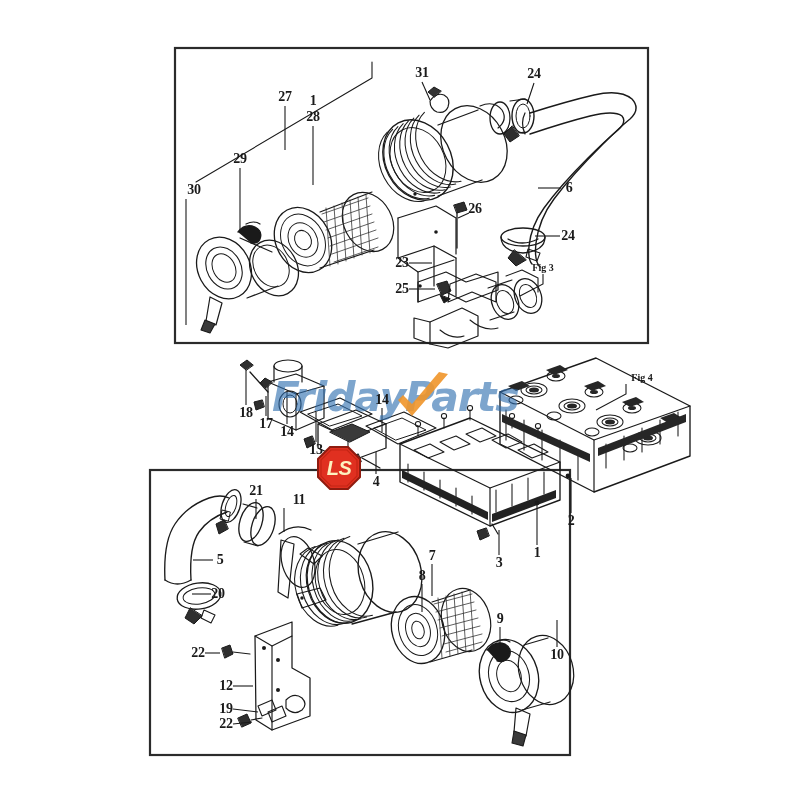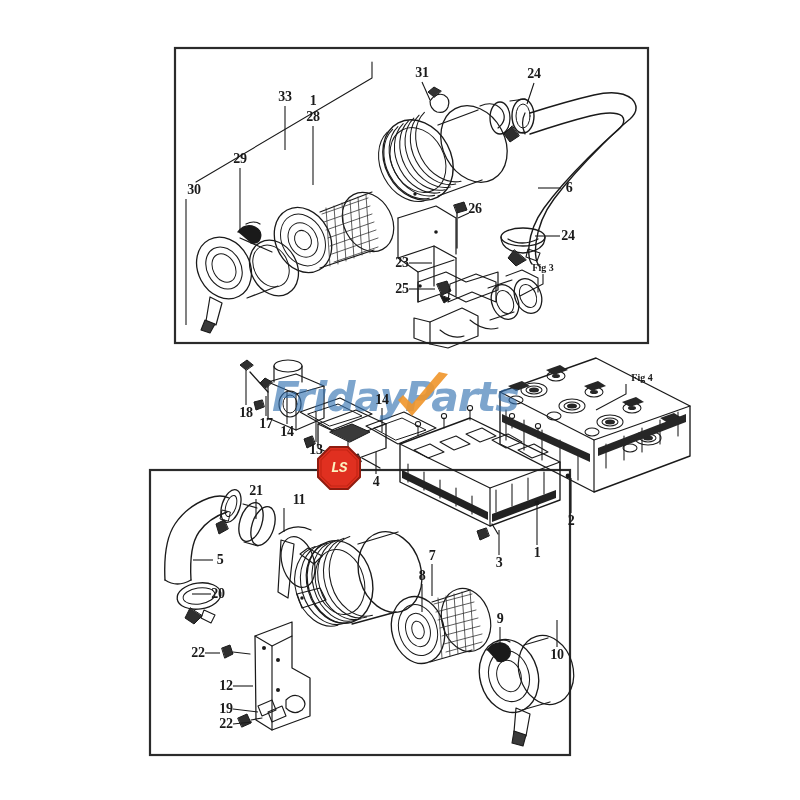--- a/index.html
+++ b/index.html
@@ -84,24 +84,24 @@
   }
   #badge-label {
     position: absolute;
     left: 0;
     top: 0;
     width: 44px;
     height: 44px;
     display: flex;
     align-items: center;
     justify-content: center;
-    font-family: Liberation Mono, monospace;
+    font-family: Liberation Sans, sans-serif;
     font-weight: bold;
     font-style: italic;
-    font-size: 14px;
+    font-size: 20px;
     color: #fdf2c0;
     letter-spacing: -0.5px;
   }
 </style>
 </head>
 <body>
 
 <div id="page">
 
   <svg id="svg-root" viewBox="0 0 800 800">
@@ -515,21 +515,21 @@
   <div id="badge">
     <svg viewBox="0 0 44 44" width="44" height="44">
       <polygon points="13,1 31,1 43,13 43,31 31,43 13,43 1,31 1,13" fill="#e03020" stroke="#8f1c10" stroke-width="2"></polygon>
       <polygon points="14,4 30,4 40,14 40,30 30,40 14,40 4,30 4,14" fill="none" stroke="#c42414" stroke-width="1.2"></polygon>
     </svg>
     <div id="badge-label">LS</div>
   </div>
 
 <div class="callout" style="left: 194px; top: 190px;">30</div>
     <div class="callout" style="left: 240px; top: 159px;">29</div>
-    <div class="callout" style="left: 285px; top: 97px;">33</div>
+    <div class="callout" style="left: 285px; top: 97px;">27</div>
     <div class="callout" style="left: 313px; top: 117px; text-align: center;">28</div>
     <div class="callout" style="left: 313px; top: 101px;">1</div>
     <div class="callout" style="left: 422px; top: 73px;">31</div>
     <div class="callout" style="left: 534px; top: 74px;">24</div>
     <div class="callout" style="left: 569px; top: 188px;">6</div>
     <div class="callout" style="left: 475px; top: 209px;">26</div>
     <div class="callout" style="left: 568px; top: 236px;">24</div>
     <div class="callout" style="left: 402px; top: 263px;">23</div>
     <div class="callout" style="left: 402px; top: 289px;">25</div>
     <div class="callout" style="left: 246px; top: 413px;">18</div>

